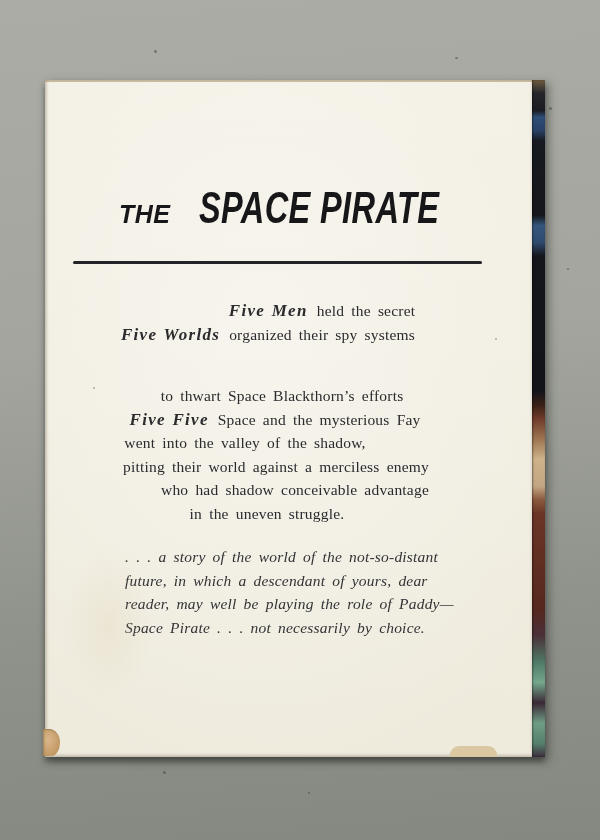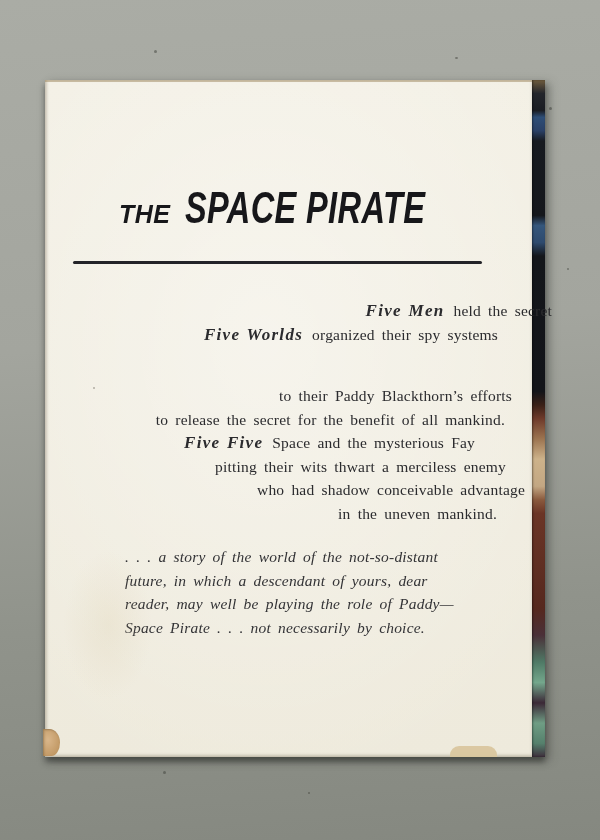--- a/index.html
+++ b/index.html
@@ -26,30 +26,30 @@
     width:13px;height:100%;
     background:linear-gradient(#6f5c3e 0%,#23252b 2%,#1a1c22 4.5%,#2e4e77 5.5%,#2a4066 7.5%,
       #171a20 9%,#15171c 20%,#35567c 21.5%,#2e4a6e 24%,#14161b 26%,#131419 46%,
       #3a2017 48%,#6e3a2a 50%,#9c7450 53%,#cdb28a 56%,#c3a783 60%,#8a5a3e 62%,
       #6b3526 64%,#5f2e22 72%,#56281e 78%,#4a3038 82%,#4f7a66 86%,#74a78c 89%,
       #3b2836 92%,#6f9d84 95%,#55806c 98%,#3e2f3c 100%);
     box-shadow:inset 1px 0 2px rgba(0,0,0,.4);
   }
   .title-row{
     position:absolute;left:74px;top:106px;height:46px;
-    display:flex;align-items:baseline;gap:14px;white-space:nowrap;
+    display:flex;align-items:baseline;gap:28px;white-space:nowrap;
     font-family:"Liberation Sans", sans-serif;font-style:italic;font-weight:bold;color:#17171a;
   }
   .title-the{font-size:25px;line-height:1;letter-spacing:.5px;}
   .title-main{font-size:44px;line-height:1;letter-spacing:.5px;display:inline-block;transform:scaleX(.74);transform-origin:left center;}
   .rule{position:absolute;left:28px;top:181px;width:409px;height:3px;background:#232328;border-radius:2px;}
   .blurb{
     position:absolute;left:14px;top:219px;width:460px;
     font-size:15.5px;line-height:23.5px;word-spacing:3px;letter-spacing:.2px;
-    text-align:right;color:#2b2b2e;
+    text-align:center;color:#2b2b2e;
   }
   .bline{white-space:nowrap;}
   .bline b{font-size:17px;font-style:italic;letter-spacing:1.3px;word-spacing:1px;}
   .bline b:not(:empty){margin-right:9px;}
   .bline:nth-child(1){transform:translateX(33px);}
   .bline:nth-child(2){transform:translateX(-21px);}
   .bline:nth-child(3){transform:translateX(-7px);margin-top:38px;}
   .bline:nth-child(4){transform:translateX(-14px);}
   .bline:nth-child(5){transform:translateX(-44px);}
   .bline:nth-child(6){transform:translateX(-13px);}
@@ -95,26 +95,26 @@
     <div class="title-row">
       <span class="title-the">THE</span>
       <span class="title-main">SPACE PIRATE</span>
     </div>
 
     <div class="rule"></div>
 
     <div class="blurb">
       <div class="bline"><b>Five Men</b><span>held the secret</span></div>
       <div class="bline"><b>Five Worlds</b><span>organized their spy systems</span></div>
-      <div class="bline"><b></b><span>to their Paddy Blackthorn’s efforts</span></div>
-      <div class="bline"><b></b><span>to release the secret for the benefit of all mankind.</span></div>
+      <div class="bline"><b></b><span>to thwart Space Blackthorn’s efforts</span></div>
       <div class="bline"><b>Five Five</b><span>Space and the mysterious Fay</span></div>
-      <div class="bline"><b></b><span>pitting their wits thwart a merciless enemy</span></div>
+      <div class="bline"><b></b><span>went into the valley of the shadow,</span></div>
+      <div class="bline"><b></b><span>pitting their world against a merciless enemy</span></div>
       <div class="bline"><b></b><span>who had shadow conceivable advantage</span></div>
-      <div class="bline"><b></b><span>in the uneven mankind.</span></div>
+      <div class="bline"><b></b><span>in the uneven struggle.</span></div>
     </div>
 
     <div class="tagline">
       <div>. . . a story of the world of the not-so-distant</div>
       <div>future, in which a descendant of yours, dear</div>
       <div>reader, may well be playing the role of Paddy—</div>
       <div>Space Pirate . . . not necessarily by choice.</div>
     </div>
 
     <div class="stain"></div>

